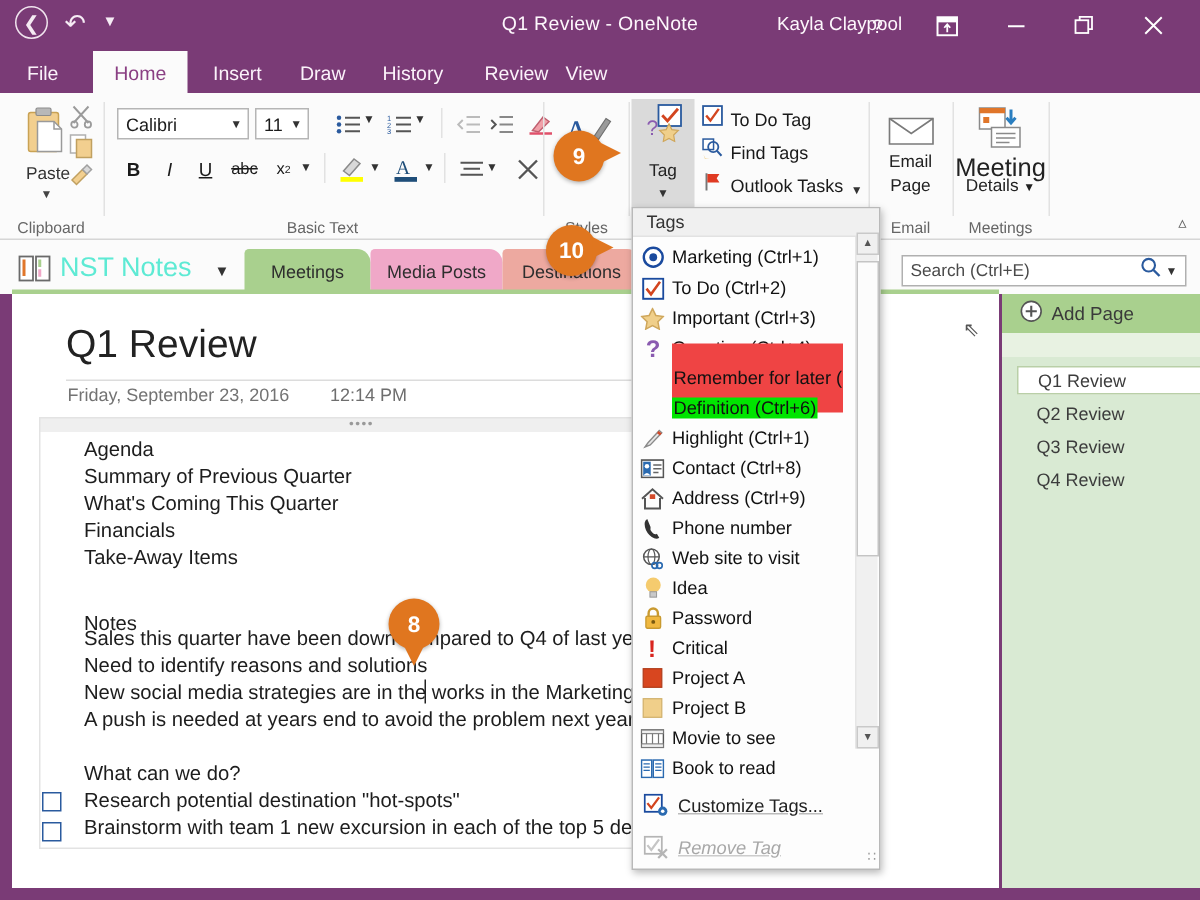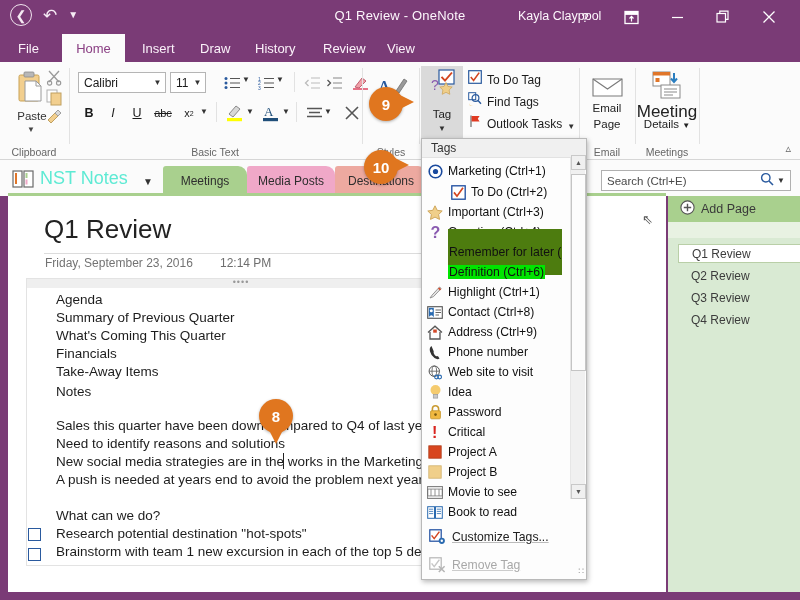--- a/index.html
+++ b/index.html
@@ -192,21 +192,21 @@
   .dd-item {
     position: absolute; left: 0; width: 135px; height: 20px;
     display: flex; align-items: center;
     font-size: 12.2px; color: #111;
   }
   .dd-item .ic {
     width: 26px; display: flex; align-items: center; justify-content: center;
     flex: none;
   }
   .dd-item .lab { white-space: nowrap; }
-  .dd-item .lab.hl-yellow { background: #4d7c0f; padding: 16px 1px; }
+  .dd-item .lab.hl-yellow { background: #ef4444; padding: 16px 1px; }
   .dd-item .lab.hl-green { background: #00e500; padding: 0 1px; }
   .dd-action {
     position: absolute; left: 0; width: 164px; height: 26px;
     display: flex; align-items: center; font-size: 12.2px; color: #222;
   }
   .dd-action.disabled { color: #a8a8a8; }
   .dd-action .ic { width: 30px; display: flex; align-items: center; justify-content: center; flex: none; }
   .dd-action .lab { text-decoration: underline; text-decoration-color: #bbb; }
   .dd-scroll {
     position: absolute; right: 1px; top: 19px; width: 15px; height: 341px;
@@ -289,21 +289,21 @@
     </div>
   </div>
 
   <div class="ribbontabs">
     <div class="rt" style="left:6px;">File</div>
     <div class="rt active" style="left:62px;width:63px;justify-content:center;">Home</div>
     <div class="rt" style="left:130px;">Insert</div>
     <div class="rt" style="left:188px;">Draw</div>
     <div class="rt" style="left:243px;">History</div>
     <div class="rt" style="left:311px;">Review</div>
-    <div class="rt" style="left:375px;">View</div>
+    <div class="rt" style="left:365px;">View</div>
   </div>
 
   <div class="ribbon">
 
     <div class="grp" style="left:0;width:68px;">
       <div class="paste-icon">
         <svg width="40" height="38" viewBox="0 0 40 38">
           <rect x="7" y="5" width="20" height="26" rx="1.5" fill="#f2cf8f" stroke="#c9a254" stroke-width="1"></rect>
           <rect x="12" y="2" width="10" height="5" rx="1" fill="#b8b8b8" stroke="#8c8c8c" stroke-width=".8"></rect>
           <path d="M13 11 h11 l5 5 v15 h-16 z" fill="#fff" stroke="#9a9a9a" stroke-width="1"></path>
@@ -540,21 +540,21 @@
     <div class="pg-time">12:14 PM</div>
 
     <div class="nb-handle">••••</div>
     <div class="notebox" style="top:92px;height:278px;"></div>
 
     <div class="nline" style="top:96px;">Agenda</div>
     <div class="nline" style="top:114px;">Summary of Previous Quarter</div>
     <div class="nline" style="top:132px;">What's Coming This Quarter</div>
     <div class="nline" style="top:150px;">Financials</div>
     <div class="nline" style="top:168px;">Take-Away Items</div>
-    <div class="nline" style="top:188px;">Notes</div>
+    <div class="nline" style="top:212px;">Notes</div>
     <div class="nline" style="top:222px;">Sales this quarter have been down compared to Q4 of last year</div>
     <div class="nline" style="top:240px;">Need to identify reasons and solutions</div>
     <div class="nline" style="top:258px;">New social media strategies are in the works in the Marketing</div>
     <div class="caret-ins" style="left:275px;top:257px;height:16px;"></div>
     <div class="nline" style="top:276px;">A push is needed at years end to avoid the problem next year</div>
     <div class="nline" style="top:312px;">What can we do?</div>
 
     <div class="chk" style="top:332px;"></div>
     <div class="nline" style="top:330px;">Research potential destination "hot-spots"</div>
     <div class="chk" style="top:352px;"></div>
@@ -596,21 +596,21 @@
 
     <div class="dd-item" style="top:22px;">
       <span class="ic">
         <svg class="tagicon" width="15" height="15" viewBox="0 0 15 15">
             <circle cx="7.5" cy="7.5" r="6.3" fill="#fff" stroke="#1a4a9e" stroke-width="1.6"></circle>
             <circle cx="7.5" cy="7.5" r="2.6" fill="#1a4a9e"></circle>
           </svg>
       </span>
         <span class="lab">Marketing (Ctrl+1)</span>
     </div>
-    <div class="dd-item" style="top:43px;padding-left:23px;">
+    <div class="dd-item" style="top:43px;">
       <span class="ic">
         <svg class="tagicon" width="15" height="15" viewBox="0 0 15 15">
             <rect x=".8" y=".8" width="13.4" height="13.4" fill="#fff" stroke="#1a4a9e" stroke-width="1.3"></rect>
             <path d="M3 7.4 L6 11.2 L12 2.8" fill="none" stroke="#d3451f" stroke-width="1.7"></path>
           </svg>
       </span>
         <span class="lab">To Do (Ctrl+2)</span>
     </div>
     <div class="dd-item" style="top:63px;">
       <span class="ic">
@@ -770,21 +770,21 @@
         <span class="lab">Customize Tags...</span>
     </div>
     <div class="dd-action disabled" style="top:413px;">
       <span class="ic">
         <svg width="17" height="16" viewBox="0 0 17 16">
             <rect x=".8" y=".8" width="11.4" height="11.4" fill="#fff" stroke="#b5b5b5" stroke-width="1.2"></rect>
             <path d="M2.6 6.4 L5.2 9.6 L10.4 2.6" fill="none" stroke="#c6c6c6" stroke-width="1.5"></path>
             <path d="M9.8 9.2 L15.6 15 M15.6 9.2 L9.8 15" stroke="#b5b5b5" stroke-width="1.5"></path>
           </svg>
       </span>
-        <span class="lab" style="text-decoration-color:#ccc;">Remove Tag</span>
+        <span class="lab" style="text-decoration-color:#ccc;font-style:italic;">Remove Tag</span>
     </div>
     <div class="dd-grip">∷</div>
   </div>
 
   <div class="badge pt-down" style="left:259px;top:399px;">8</div>
   <div class="badge pt-right" style="left:369px;top:87px;">9</div>
   <div class="badge pt-right" style="left:364px;top:150px;">10</div>
 
 </div>
 

